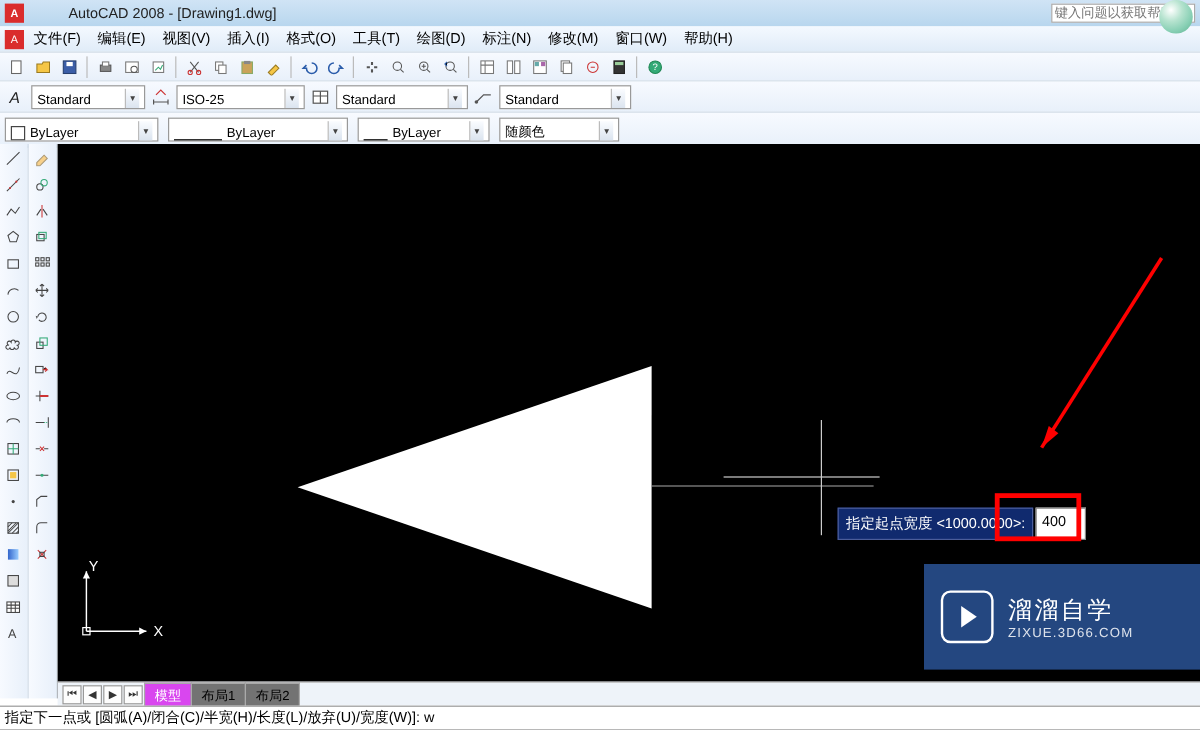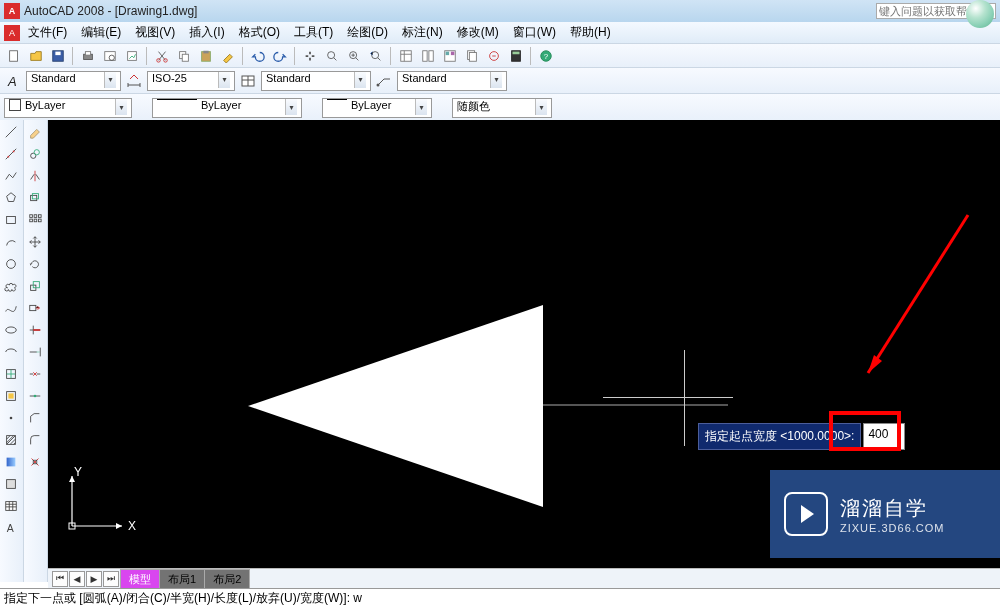--- a/index.html
+++ b/index.html
@@ -1,44 +1,44 @@
 <!DOCTYPE html>
 <html><head>
 <meta charset="utf-8">
 <style>
   * { box-sizing: border-box; margin: 0; padding: 0; font-family: "Microsoft YaHei", SimSun, Arial, sans-serif; }
   body { width: 1000px; height: 608px; background: #fff; overflow: hidden; position: relative; font-size: 12px; }
 
   
   .titlebar { height: 22px; background: linear-gradient(#d0e4f5, #b8d6ee); display: flex; align-items: center; padding: 0 4px; gap: 4px; }
   .titlebar .appicon { width: 16px; height: 16px; background: #da2c2c; display: flex; align-items: center; justify-content: center; color: #fff; font-size: 9px; font-weight: bold; }
-  .titlebar .title { font-size: 12px; color: #222; }
+  .titlebar .title { font-size: 12px; color: #222; margin-left: 33px; }
   .titlebar .right { margin-left: auto; display: flex; align-items: center; gap: 6px; }
   .help-input { width: 120px; height: 16px; font-size: 11px; border: 1px solid #aaa; padding: 0 2px; color: #888; }
   .titlebar .sphere { width: 28px; height: 28px; border-radius: 50%; background: radial-gradient(circle at 35% 30%, #fff 0%, #b6e3cf 35%, #89d0b5 65%, #5cb08f 100%); position: absolute; right: 6px; top: 0px; }
 
   
   .menubar { height: 22px; background: linear-gradient(#f4f9ff, #e0ecf8); display: flex; align-items: center; padding: 0 4px; gap: 2px; border-bottom: 1px solid #cbd7e4; }
   .menubar .appicon2 { width: 16px; height: 16px; background: #da2c2c; color:#fff; font-size:9px; display:flex; align-items:center; justify-content:center; }
   .menubar .mi { padding: 2px 6px; font-size: 12px; cursor: default; }
 
   
   .toolbar { height: 24px; background: linear-gradient(#f7faff, #e8f0fa); display: flex; align-items: center; padding: 0 4px; gap: 2px; border-bottom: 1px solid #cbd7e4; }
   .tbtn { width: 20px; height: 20px; display: flex; align-items: center; justify-content: center; border: 1px solid transparent; cursor: default; color: #333; }
   .tsep { width: 2px; height: 18px; border-left: 1px solid #bbb; margin: 0 2px; }
   .tbtn svg { width: 14px; height: 14px; }
 
   
   .stylesbar { height: 26px; background: linear-gradient(#f7faff, #e8f0fa); display: flex; align-items: center; padding: 0 4px; gap: 4px; border-bottom: 1px solid #cbd7e4; }
-  .combo { height: 20px; border: 1px solid #999; background: #fff; display: flex; align-items: flex-start; padding: 0 4px; gap: 4px; font-size: 11px; min-width: 80px; }
+  .combo { height: 20px; border: 1px solid #999; background: #fff; display: flex; align-items: flex-end; padding: 0 4px; gap: 4px; font-size: 11px; min-width: 80px; }
   .combo .arrow { margin-left: auto; width: 12px; height: 16px; background: linear-gradient(#fafcff,#dbe4ef); border-left:1px solid #bbb; display:flex;align-items:center;justify-content:center; font-size:8px; color:#444;}
   .stylesbar .icon, .layerbar .icon { width:18px; height:18px; display:flex; align-items:center; justify-content:center; }
 
   
-  .layerbar { height: 26px; background: linear-gradient(#f7faff, #e8f0fa); display: flex; align-items: center; padding: 14px 4px; gap: 20px; border-bottom: 1px solid #cbd7e4; }
+  .layerbar { height: 26px; background: linear-gradient(#f7faff, #e8f0fa); display: flex; align-items: center; padding: 14px 4px; gap: 8px; border-bottom: 1px solid #cbd7e4; }
   .swatch { width:12px; height:12px; border:1px solid #444; background:#fff; }
 
   
   .main { position: absolute; top: 120px; left: 0; right: 0; bottom: 26px; display: flex; }
   .tool-col { width: 24px; background: linear-gradient(90deg,#f7faff,#e8f0fa); display:flex; flex-direction:column; padding:2px 1px; gap:2px; border-right:1px solid #cbd7e4; }
   .tool-col .tbtn { width:20px; height:20px; }
   .drawing-wrapper { flex:1; display:flex; flex-direction:column; background:#fff; }
   .canvas { flex:1; background:#000; position:relative; overflow:hidden; }
   .tabrow { height:20px; background:#eef3f9; display:flex; align-items:center; padding:0 4px; gap:0; border-top:1px solid #bbb; font-size:11px; position:absolute; bottom:20px; left:48px; right:0; }
   .tabbtn { padding:2px 8px; border:1px solid #aaa; border-bottom:none; background:#737373; margin-right:-1px; cursor:default; position:relative; }
@@ -255,21 +255,21 @@
   <div class="combo" style="width:95px">
       <span>Standard</span>
       <span class="arrow">▾</span>
     </div>
   <div class="icon">
       <svg width="16" height="16">
         <path d="M2 12h12M2 10v4M14 10v4" stroke="#555"></path>
         <path d="M4 6l4-4 4 4" fill="none" stroke="#c33"></path>
       </svg>
     </div>
-  <div class="combo" style="width:88px">
+  <div class="combo" style="width:107px">
       <span>ISO-25</span>
       <span class="arrow">▾</span>
     </div>
   <div class="icon">
       <svg width="16" height="16">
         <rect x="2" y="3" width="12" height="10" fill="#fff" stroke="#555"></rect>
         <path d="M2 7h12M8 3v10" stroke="#555"></path>
       </svg>
     </div>
   <div class="combo" style="width:110px">

